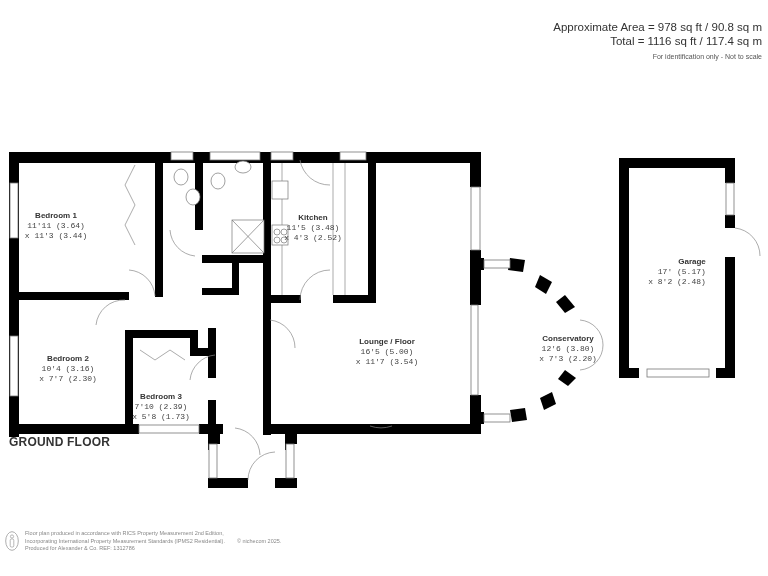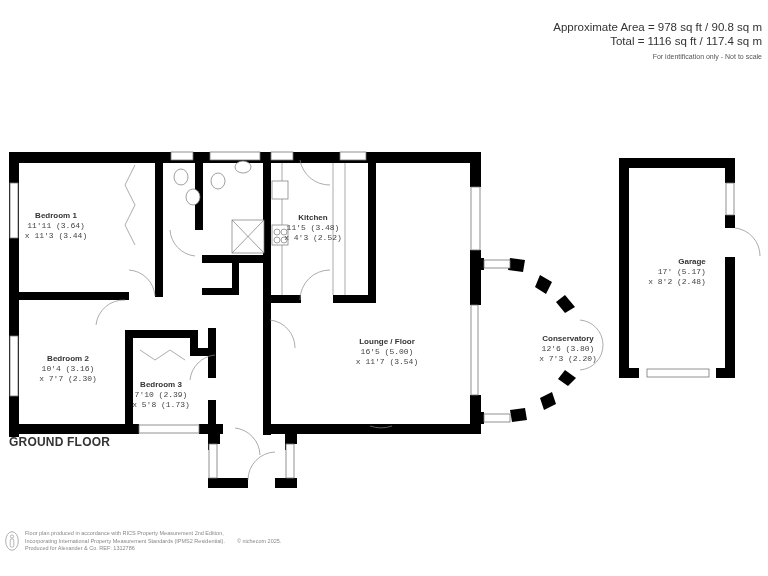--- a/index.html
+++ b/index.html
@@ -161,21 +161,21 @@
   <span class="room-dim">11'5 (3.48)</span>
   <span class="room-dim">x 4'3 (2.52)</span>
 </div>
 
 <div class="room-label" style="left:68px; top:354px;text-align:center;">
   <span class="room-name">Bedroom 2</span>
   <span class="room-dim">10'4 (3.16)</span>
   <span class="room-dim">x 7'7 (2.30)</span>
 </div>
 
-<div class="room-label" style="left:161px; top:380px;">
+<div class="room-label" style="left:161px; top:392px;">
   <span class="room-name">Bedroom 3</span>
   <span class="room-dim">7'10 (2.39)</span>
   <span class="room-dim">x 5'8 (1.73)</span>
 </div>
 
 <div class="room-label" style="left:387px; top:337px;">
   <span class="room-name">Lounge / Floor</span>
   <span class="room-dim">16'5 (5.00)</span>
   <span class="room-dim">x 11'7 (3.54)</span>
 </div>

